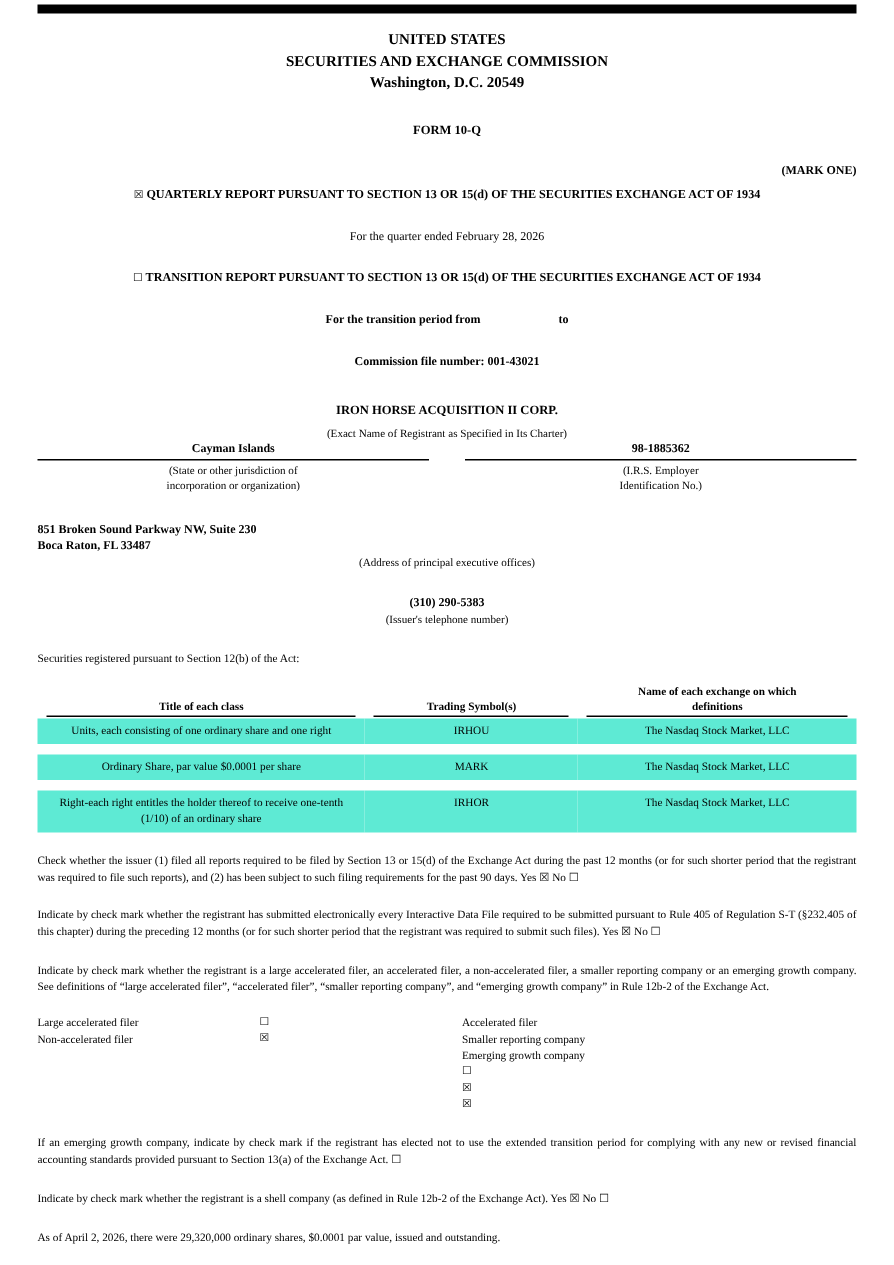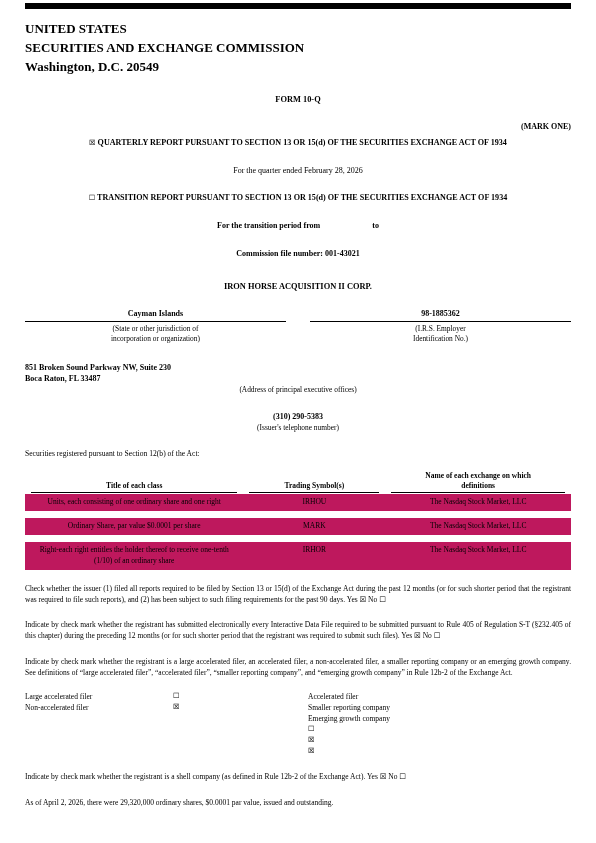--- a/index.html
+++ b/index.html
@@ -35,22 +35,23 @@
   }
   .content {
     padding-top: 20px;
   }
   .gap-2 { height: 5px; }
   .gap-5 { height: 17px; }
   .gap-6 { height: 21px; }
 
   .hdr-line {
     font-weight: bold;
-    font-size: 13px;
+    font-size: 10px;
     line-height: 1.45;
+    text-align: center;
   }
   .form-title {
     font-weight: bold;
     font-size: 8.4px;
     text-align: center;
   }
   .mark-one {
     font-weight: bold;
     font-size: 8px;
     text-align: right;
@@ -83,21 +84,20 @@
   }
   .sub-note {
     font-size: 7.4px;
     text-align: center;
   }
 
   
   .juris {
     display: flex;
     width: 100%;
-    margin-top: 12px;
   }
   .juris .col {
     width: 50%;
     box-sizing: border-box;
     text-align: center;
   }
   .juris .col.left { padding-right: 12px; }
   .juris .col.right { padding-left: 12px; }
   .juris .val {
     font-weight: bold;
@@ -148,21 +148,21 @@
   table.sec th .th-inner {
     border-bottom: 1.4px solid #000;
     padding-bottom: 1px;
   }
   table.sec td {
     font-size: 7.5px;
     text-align: center;
     vertical-align: top;
     padding: 3px 8px 3px 8px;
     line-height: 1.45;
-    background: #be185d;
+    background: #5eead4;
   }
   table.sec tr.spacer td {
     background: #ffffff;
     padding: 0;
     height: 7px;
   }
   .col-a { width: 40%; }
   .col-b { width: 26%; }
   .col-c { width: 34%; }
 
@@ -234,20 +234,21 @@
       <span>For the transition period from</span><span class="spacer"></span><span>to</span>
     </div>
 
     <div class="gap-5"></div>
     <div class="commission">Commission file number: 001-43021</div>
 
     <div class="gap-6"></div>
     <div class="company-name">IRON HORSE ACQUISITION II CORP.</div>
 
     <div class="gap-2"></div>
+    <div class="sub-note">(Exact Name of Registrant as Specified in Its Charter)</div>
 
     <div class="juris">
       <div class="col left">
         <div class="val rule">Cayman Islands</div>
         <div class="cap">(State or other jurisdiction of</div>
         <div class="cap">incorporation or organization)</div>
       </div>
       <div class="col right">
         <div class="val rule">98-1885362</div>
         <div class="cap">(I.R.S. Employer</div>
@@ -339,17 +340,18 @@
           <div class="row">Emerging growth company</div>
         </div>
         <div class="boxes">
           <div class="row cb">☐</div>
           <div class="row cb">☒</div>
           <div class="row cb">☒</div>
         </div>
       </div>
     </div>
 
+    <p class="para">If an emerging growth company, indicate by check mark if the registrant has elected not to use the extended transition period for complying with any new or revised financial accounting standards provided pursuant to Section 13(a) of the Exchange Act. ☐</p>
     <p class="para">Indicate by check mark whether the registrant is a shell company (as defined in Rule 12b-2 of the Exchange Act). Yes ☒ No ☐</p>
     <p class="para">As of April 2, 2026, there were 29,320,000 ordinary shares, $0.0001 par value, issued and outstanding.</p>
 
   </div>
 </div>
 
 </body></html>

